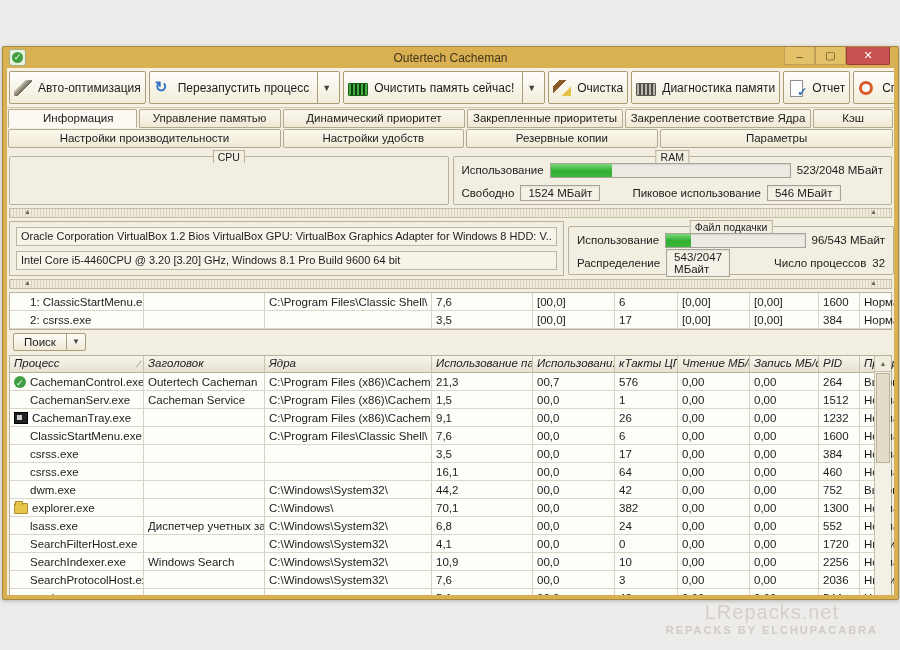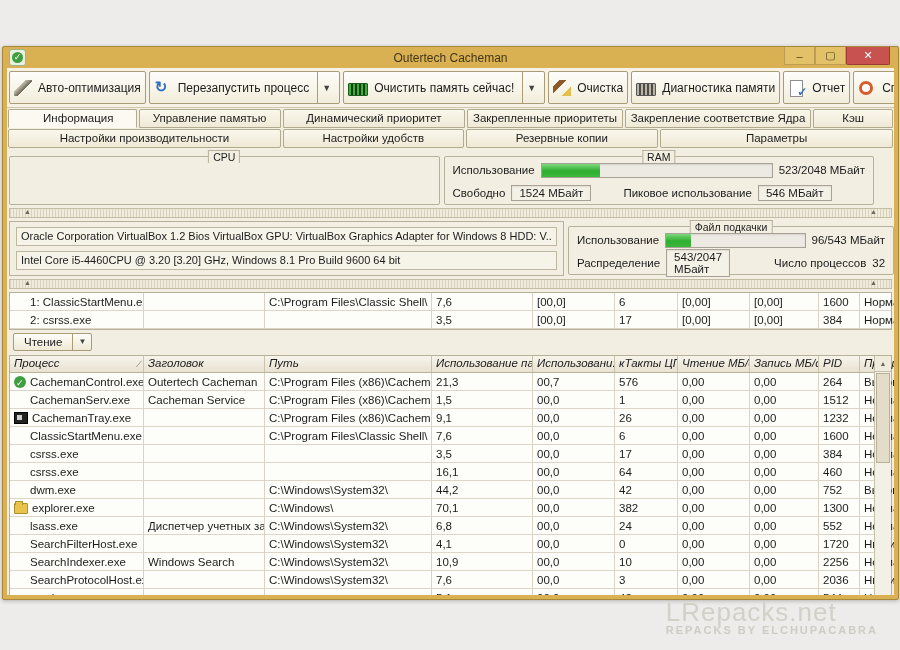--- a/index.html
+++ b/index.html
@@ -38,21 +38,21 @@
   .report-icon::before{content:"";position:absolute;left:2px;top:0;width:11px;height:15px;background:#fff;border:1px solid #8f8f8f;}
   .report-icon::after{content:"✓";position:absolute;right:-1px;bottom:-3px;color:#2f6fc1;font-weight:bold;font-size:12px;}
   .lifebuoy-icon::before{content:"";position:absolute;left:1px;top:1px;width:8px;height:8px;border:3px solid #d95b2b;border-radius:50%;background:#fff;}
   
   .tabrow{display:flex;gap:2px;padding:1px 1px 0 1px;}
   .tab{border:1px solid #b2aa8e;background:linear-gradient(#faf7ec,#efe9d6);text-align:center;
        font-size:11.5px;line-height:17px;height:17px;border-radius:2px 2px 0 0;overflow:hidden;white-space:nowrap;}
   .tab.active{background:#fbf9f1;font-weight:normal;border-bottom-color:#fbf9f1;}
   .tabrow.second .tab{border-radius:2px;}
   
-  .gauges{display:flex;gap:4px;padding:3px 20px 0 2px;}
+  .gauges{display:flex;gap:4px;padding:3px 2px 0 2px;}
   .groupbox{position:relative;flex:1;border:1px solid #b7b09b;border-radius:2px;height:47px;margin-top:5px;background:#f2eee1;}
   .legend{position:absolute;top:-7px;left:50%;transform:translateX(-50%);background:#f2eee1;
           border:1px solid #b7b09b;border-bottom:none;padding:0 4px;font-size:10.5px;line-height:12px;}
   .grow{display:flex;align-items:center;gap:6px;padding:0 8px;height:20px;margin-top:3px;font-size:11.5px;}
   .grow .lbl{white-space:nowrap;}
   .bar{flex:1;height:13px;background:#eceae3;border:1px solid #a8a296;box-shadow:inset 0 1px 2px rgba(0,0,0,.1);}
   .fill{height:100%;background:linear-gradient(#7cd87c,#2fae2f 55%,#3cb83c);}
   .val{white-space:nowrap;font-size:11.5px;}
   .boxval{border:1px solid #a8a296;background:#f4f1e6;padding:1px 7px;font-size:11.5px;box-shadow:inset 0 1px 2px rgba(0,0,0,.08);}
   
@@ -85,21 +85,21 @@
   .row-icon.square{background:#222;border:1px solid #000;width:10px;height:10px;}
   .row-icon.square::before{content:"";position:absolute;left:2px;top:2px;width:5px;height:5px;background:#cfcfcf;}
   .row-icon.folder{background:#e8c44a;border:1px solid #b08f2e;height:9px;margin-top:2px;border-radius:1px;}
   .row-icon.folder::before{content:"";position:absolute;left:0;top:-3px;width:6px;height:3px;background:#e8c44a;border:1px solid #b08f2e;border-bottom:none;}
   .noicon{width:12px;flex:0 0 12px;}
   
   .vscroll{position:absolute;top:0;right:0;bottom:0;width:16px;background:#f3f0e6;border-left:1px solid #c5bfa9;}
   .vs-arrow{height:15px;border-bottom:1px solid #c5bfa9;text-align:center;font-size:7px;line-height:15px;color:#6b6657;background:#efebdd;}
   .vs-thumb{margin:1px;height:88px;background:#e2dcc8;border:1px solid #b9b29b;}
   .wm-page{position:absolute;right:22px;top:600px;text-align:left;color:#d3d0c8;pointer-events:none;}
-  .wm-page .big{font-size:26px;line-height:24px;letter-spacing:1px;}
+  .wm-page .big{font-size:20px;line-height:24px;letter-spacing:1px;text-align:center;}
   .wm-page .small{font-size:11px;font-weight:bold;letter-spacing:2px;color:#cfccc4;}
 </style>
 </head>
 <body>
 
 <div class="stage">
   <div class="window">
     <div class="titlebar">
       <span class="app-icon"></span>
       <span class="title-text">Outertech Cacheman</span>
@@ -276,31 +276,31 @@
               <span>384</span>
             </div>
             <div class="tcell" style="width: 68px; flex: 0 0 68px;">
               <span>Нормальный</span>
             </div>
           </div>
         </div>
 
       <div class="searchrow">
         <span class="search-btn">
-          <span class="sl">Чтение</span>
+          <span class="sl">Поиск</span>
           <span class="sd">▼</span>
         </span>
       </div>
 
       <div class="tablewrap maintable" style="border-bottom:none">
         <div id="main-table" style="margin-right:16px">
             <div class="theadrow">
               <div class="thcell" style="width: 125px; flex: 0 0 125px;">Процесс<span class="sortmark">∕</span></div>
               <div class="thcell" style="width: 112px; flex: 0 0 112px;">Заголовок</div>
-              <div class="thcell" style="width: 158px; flex: 0 0 158px;">Путь</div>
+              <div class="thcell" style="width: 158px; flex: 0 0 158px;">Ядра</div>
               <div class="thcell" style="width: 92px; flex: 0 0 92px;">Использование пам...</div>
               <div class="thcell" style="width: 73px; flex: 0 0 73px;">Использовани...</div>
               <div class="thcell" style="width: 54px; flex: 0 0 54px;">кТакты ЦП</div>
               <div class="thcell" style="width: 63px; flex: 0 0 63px;">Чтение МБ/с</div>
               <div class="thcell" style="width: 60px; flex: 0 0 60px;">Запись МБ/с</div>
               <div class="thcell" style="width: 32px; flex: 0 0 32px;">PID</div>
               <div class="thcell" style="width: 68px; flex: 0 0 68px;">Приоритет</div>
             </div>
             <div class="trow">
               <div class="tcell" style="width: 125px; flex: 0 0 125px;">

